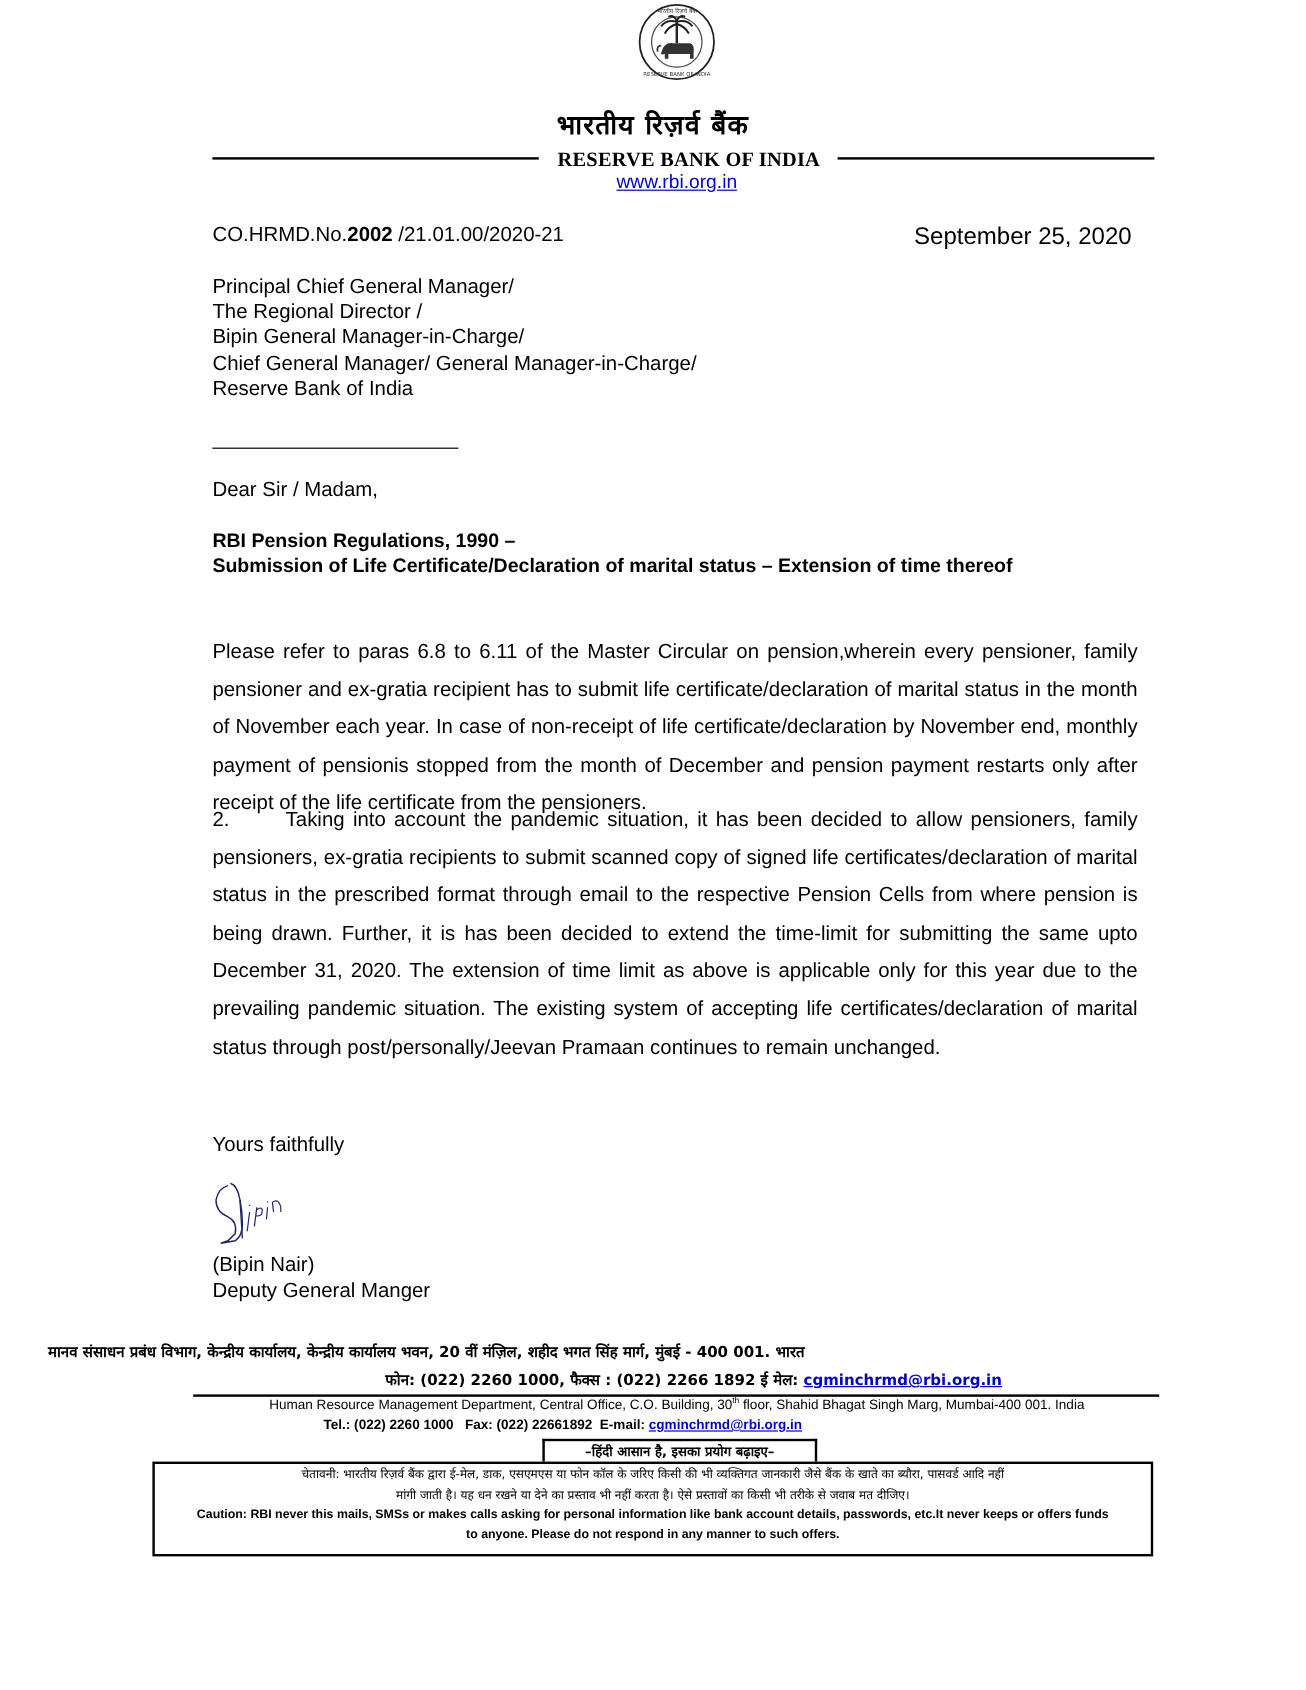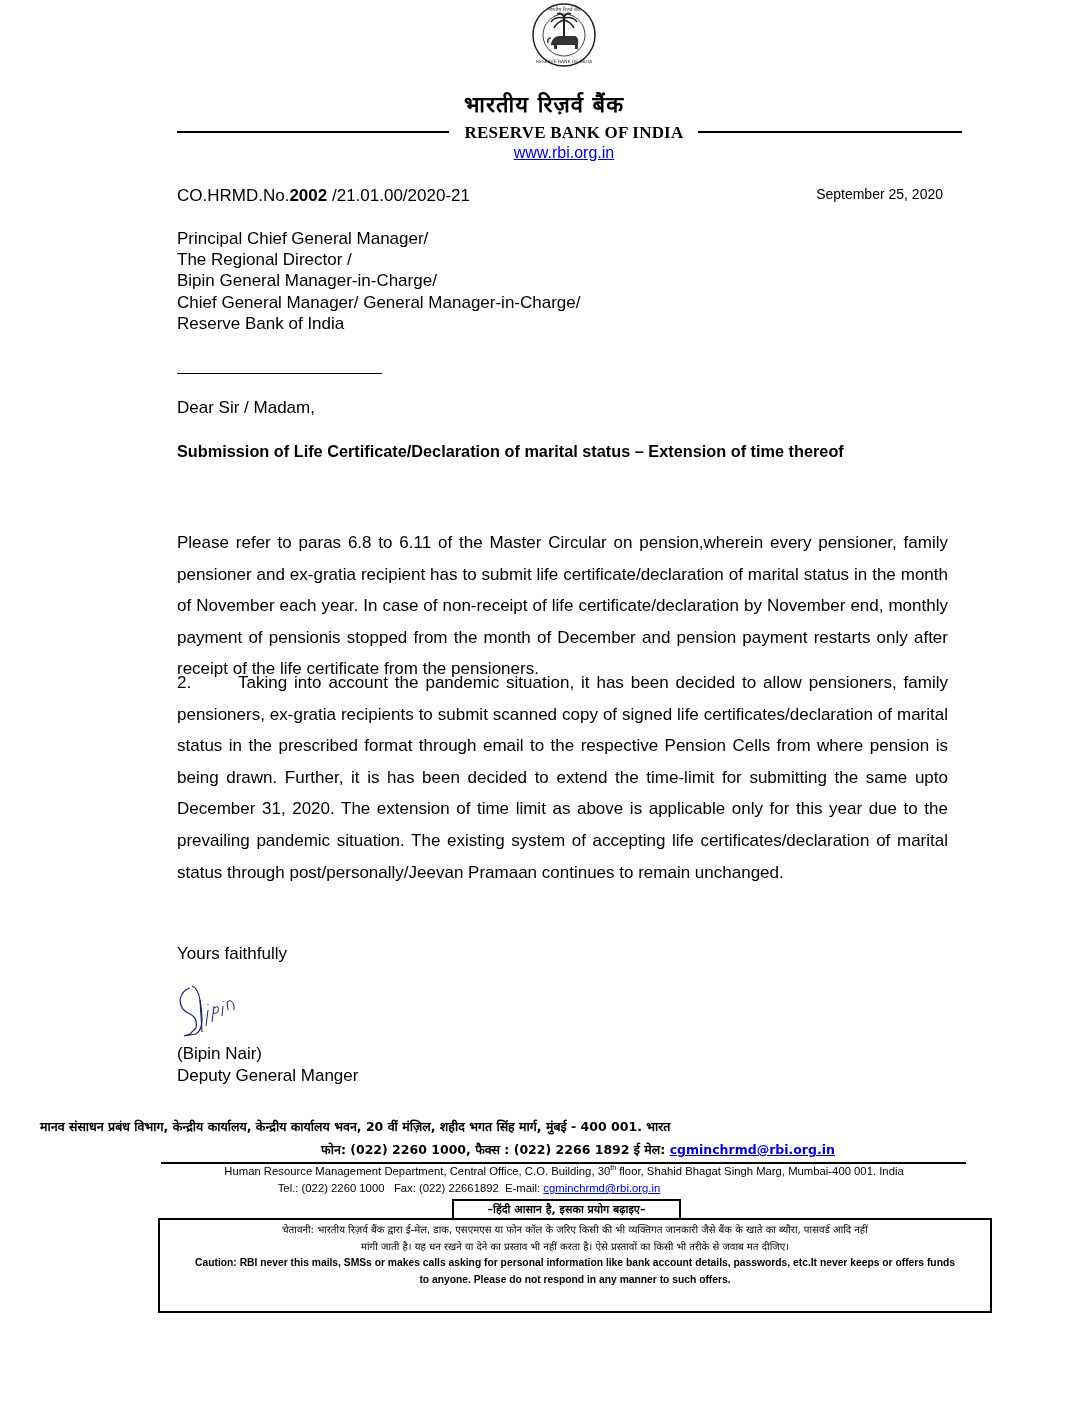--- a/index.html
+++ b/index.html
@@ -10,21 +10,21 @@
   .seal { left: 531px; top: 2px; width: 66px; height: 66px; }
   .hindi-name { left: 0; width: 1088px; top: 88px; text-align: center; font-family: "DejaVu Sans", sans-serif; font-size: 22px; font-weight: bold; letter-spacing: 1px; }
   .rule-left { left: 177px; top: 131px; width: 272px; height: 2px; background: #000; }
   .rule-right { left: 698px; top: 131px; width: 264px; height: 2px; background: #000; }
   .bank-name { left: 455px; top: 123px; width: 238px; text-align: center; font-family: "Liberation Serif", serif; font-weight: bold; font-size: 17px; letter-spacing: 0.2px; }
   .website { left: 0; width: 1128px; top: 144px; text-align: center; font-size: 16px; color: #0000cc; text-decoration: underline; }
 
   
   .ref { left: 177px; top: 186px; font-size: 17px; }
   .ref b { font-weight: bold; }
-  .date { right: 145px; top: 186px; font-size: 14px; text-align: right; }
+  .date { right: 145px; top: 186px; font-size: 20px; text-align: right; }
 
   
   .addressee { left: 177px; top: 228px; font-size: 17px; line-height: 21.2px; }
   .addr-rule { left: 177px; top: 373px; width: 205px; height: 1px; background: #000; }
 
   .salutation { left: 177px; top: 398px; font-size: 17px; }
 
   .subject { left: 177px; top: 441px; font-size: 16.3px; font-weight: bold; line-height: 21px; }
 
   .para { left: 177px; width: 771px; font-size: 17px; line-height: 31.6px; text-align: justify; text-align-last: left; }
@@ -34,26 +34,26 @@
 
   .closing { left: 177px; top: 944px; font-size: 17px; }
   .signature { left: 176px; top: 980px; width: 80px; height: 60px; }
   .signer { left: 177px; top: 1043px; font-size: 17px; line-height: 22px; }
 
   
   .foot-hindi1 { left: 0; width: 1088px; top: 1118px; text-align: left; font-family: "DejaVu Sans", sans-serif; font-size: 12.5px; font-weight: bold; padding-left: 40px; box-sizing: border-box; }
   .foot-hindi2 { left: 0; width: 1088px; top: 1141px; text-align: center; font-family: "DejaVu Sans", sans-serif; font-size: 12.5px; font-weight: bold; padding-left: 68px; box-sizing: border-box; }
   .foot-rule { left: 161px; top: 1162px; width: 805px; height: 2px; background: #000; }
   .foot-en1 { left: 0; width: 1088px; top: 1164px; text-align: center; font-size: 11.3px; padding-left: 40px; box-sizing: border-box; }
-  .foot-en2 { left: 0; width: 898px; top: 1182px; text-align: center; font-size: 11.3px; padding-left: 40px; box-sizing: border-box; }
+  .foot-en2 { left: 0; width: 898px; top: 1182px; text-align: center; font-size: 11.3px; padding-left: 40px; box-sizing: border-box; font-weight: bold; }
   .email { color: #0000cc; text-decoration: underline; }
   sup { font-size: 7px; }
 
   .slogan-box { left: 452px; top: 1199px; width: 229px; height: 19px; border: 2px solid #000; border-bottom: none; box-sizing: border-box; text-align: center; font-family: "DejaVu Sans", sans-serif; font-size: 11px; font-weight: bold; line-height: 17px; }
-  .caution-box { left: 158px; top: 1218px; width: 834px; height: 95px; border: 2px solid #000; box-sizing: border-box; text-align: center; font-size: 10.3px; line-height: 16.5px; padding-top: 2px; }
+  .caution-box { left: 127px; top: 1218px; width: 834px; height: 79px; border: 2px solid #000; box-sizing: border-box; text-align: center; font-size: 10.3px; line-height: 16.5px; padding-top: 2px; }
   .caution-box .hi { font-family: "DejaVu Sans", sans-serif; font-size: 10px; }
   .caution-box .en { font-family: "Liberation Sans", sans-serif; font-weight: bold; font-size: 10.3px; }
 </style>
 </head>
 <body>
 
 <div class="abs seal">
   <svg width="66" height="66" viewBox="0 0 66 66">
     <circle cx="33" cy="33" r="31" fill="none" stroke="#222" stroke-width="1.5"></circle>
     <circle cx="33" cy="33" r="21" fill="none" stroke="#444" stroke-width="1"></circle>
@@ -79,20 +79,21 @@
   <div>The Regional Director /</div>
   <div>Bipin General Manager-in-Charge/</div>
   <div>Chief General Manager/ General Manager-in-Charge/</div>
   <div>Reserve Bank of India</div>
 </div>
 <div class="abs addr-rule"></div>
 
 <div class="abs salutation">Dear Sir / Madam,</div>
 
 <div class="abs subject">
+  <div>RBI Pension Regulations, 1990 –</div>
   <div>Submission of Life Certificate/Declaration of marital status – Extension of time thereof</div>
 </div>
 
 <div class="abs para para1">Please refer to paras 6.8 to 6.11 of the Master Circular on pension,wherein every pensioner, family pensioner and ex-gratia recipient has to submit life certificate/declaration of marital status in the month of November each year. In case of non-receipt of life certificate/declaration by November end, monthly payment of pensionis stopped from the month of December and pension payment restarts only after receipt of the life certificate from the pensioners.</div>
 <div class="abs para para2"><span class="para-num">2.</span><span>Taking into account the pandemic situation, it has been decided to allow pensioners, family pensioners, ex-gratia recipients to submit scanned copy of signed life certificates/declaration of marital status in the prescribed format through email to the respective Pension Cells from where pension is being drawn. Further, it is has been decided to extend the time-limit for submitting the same upto December 31, 2020. The extension of time limit as above is applicable only for this year due to the prevailing pandemic situation. The existing system of accepting life certificates/declaration of marital status through post/personally/Jeevan Pramaan continues to remain unchanged.</span></div>
 
 <div class="abs closing">Yours faithfully</div>
 <div class="abs signature">
   <svg width="80" height="60" viewBox="0 0 80 60">
     <path d="M14 8 Q6 10 4 20 Q4 30 14 34 Q22 38 20 48 L14 54 L8 56 L20 54 Q26 50 26 40 Q26 30 24 20 Q22 8 16 6" fill="none" stroke="#22226a" stroke-width="1.2"></path>

